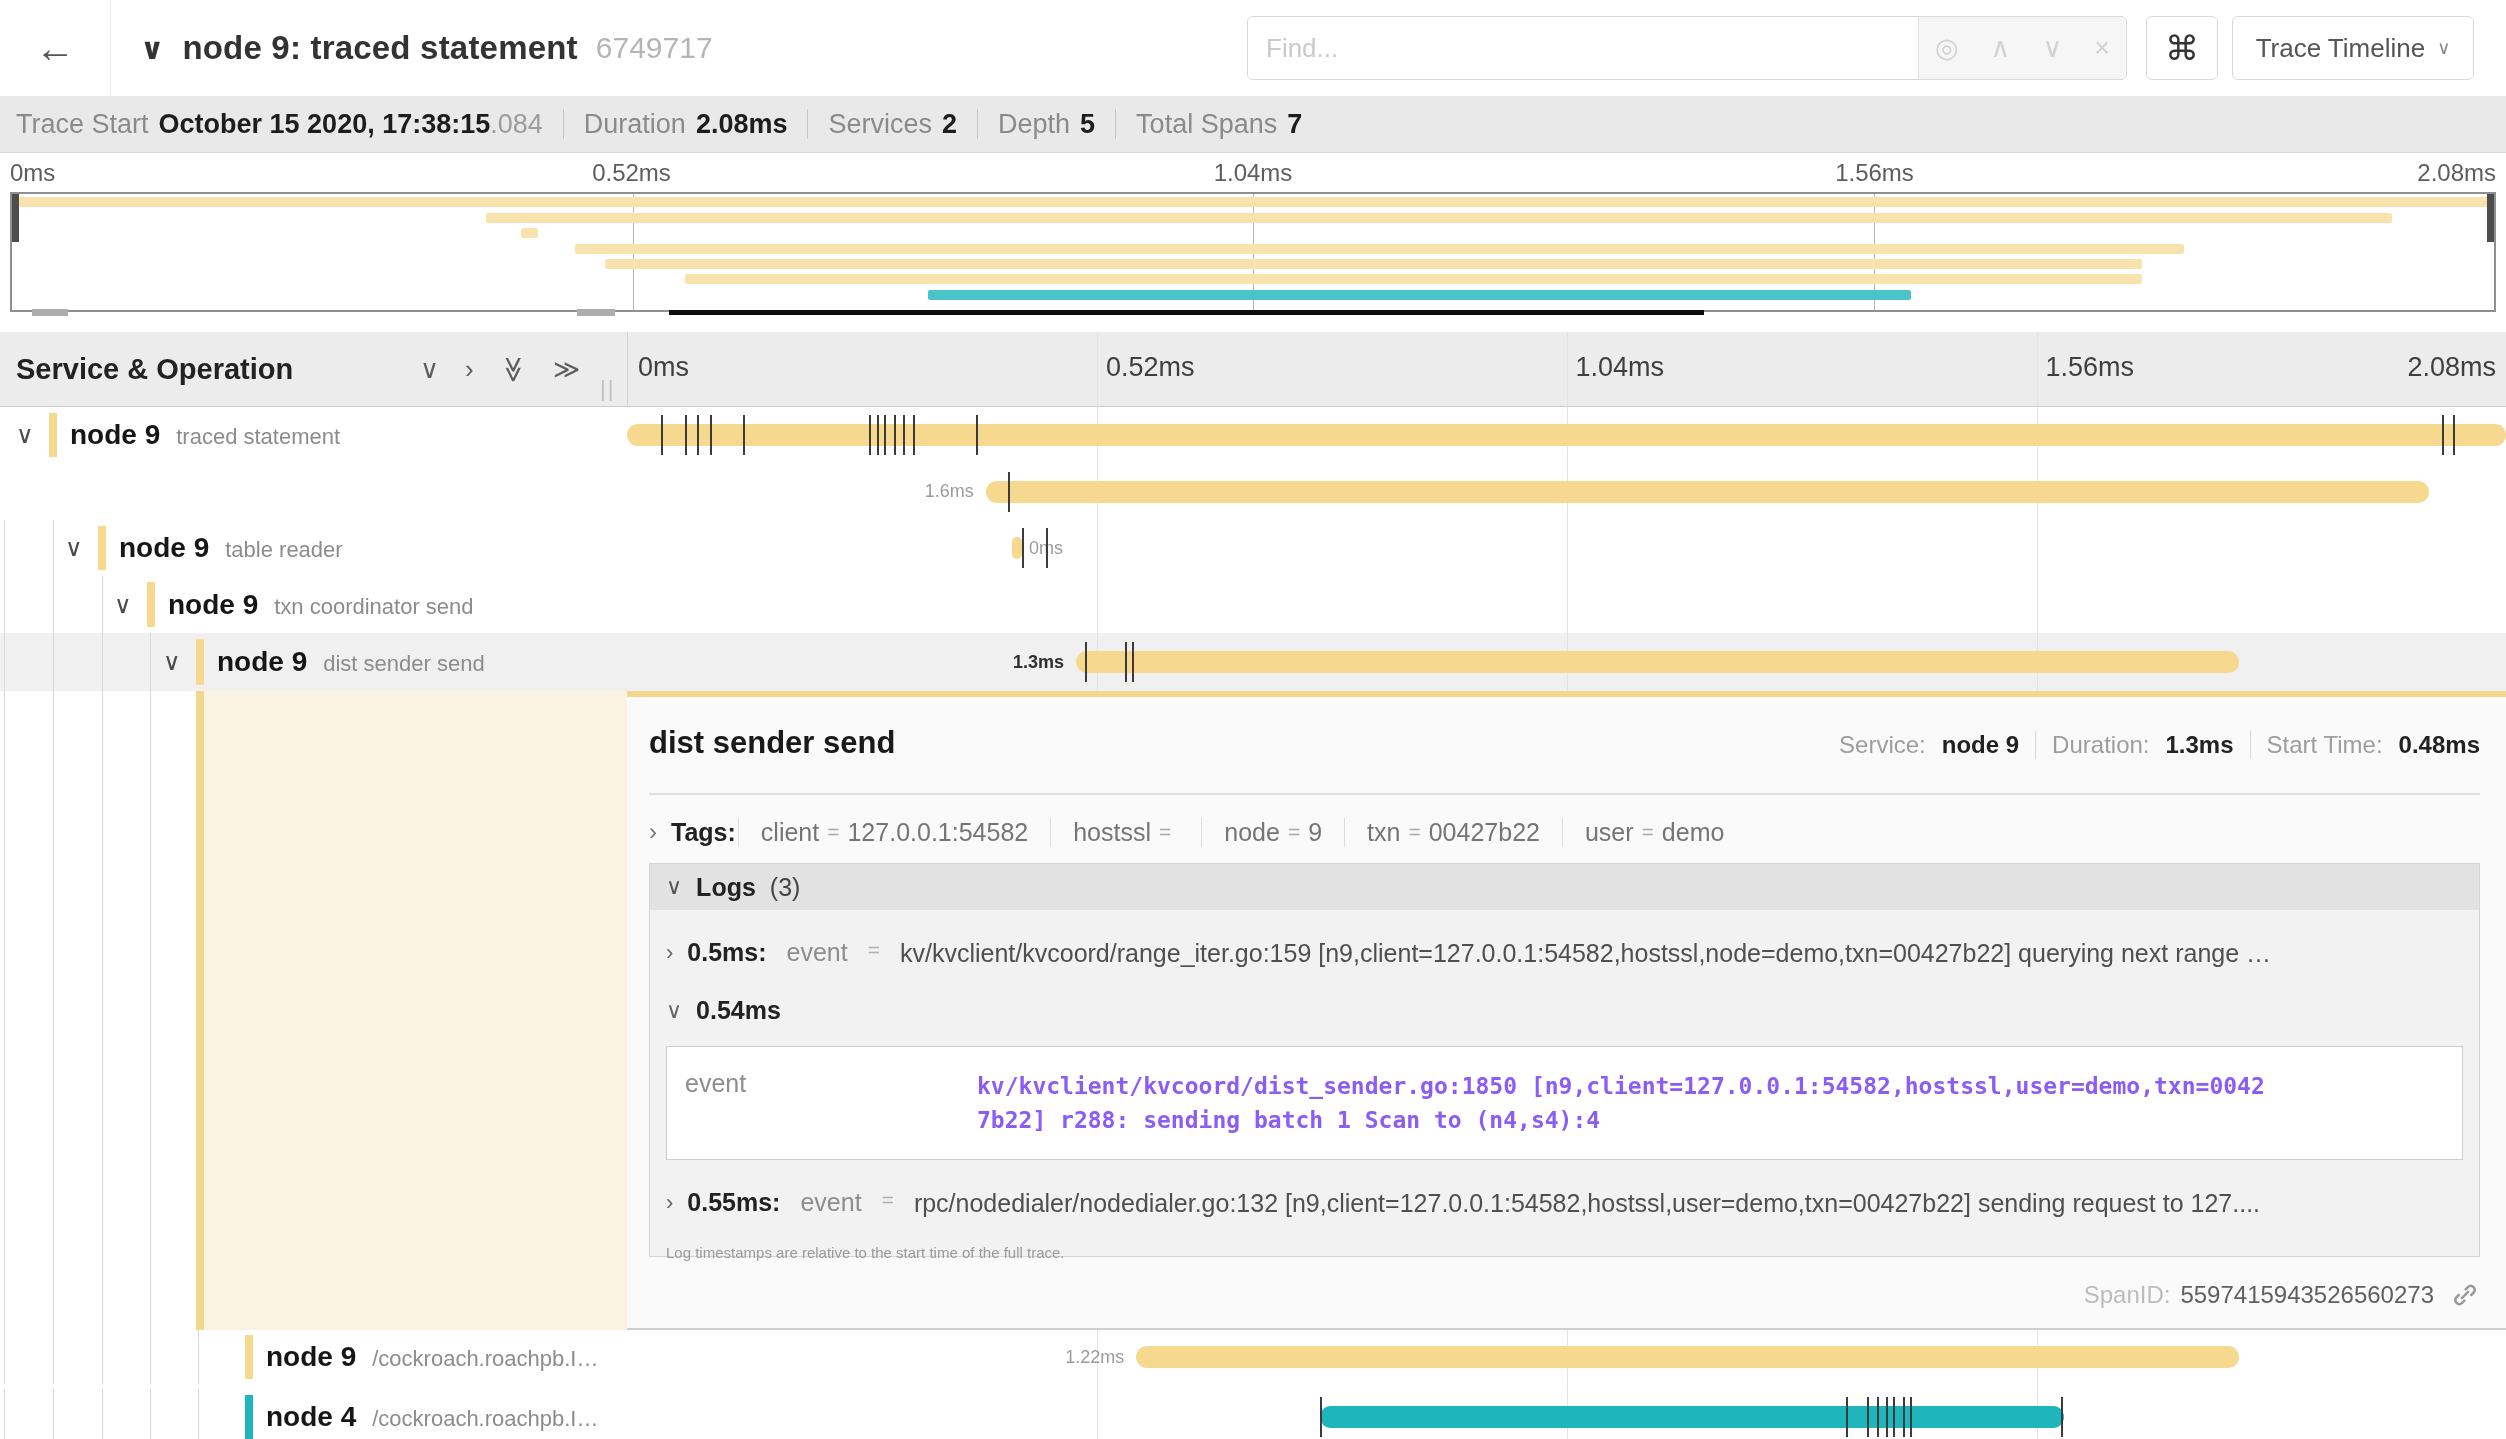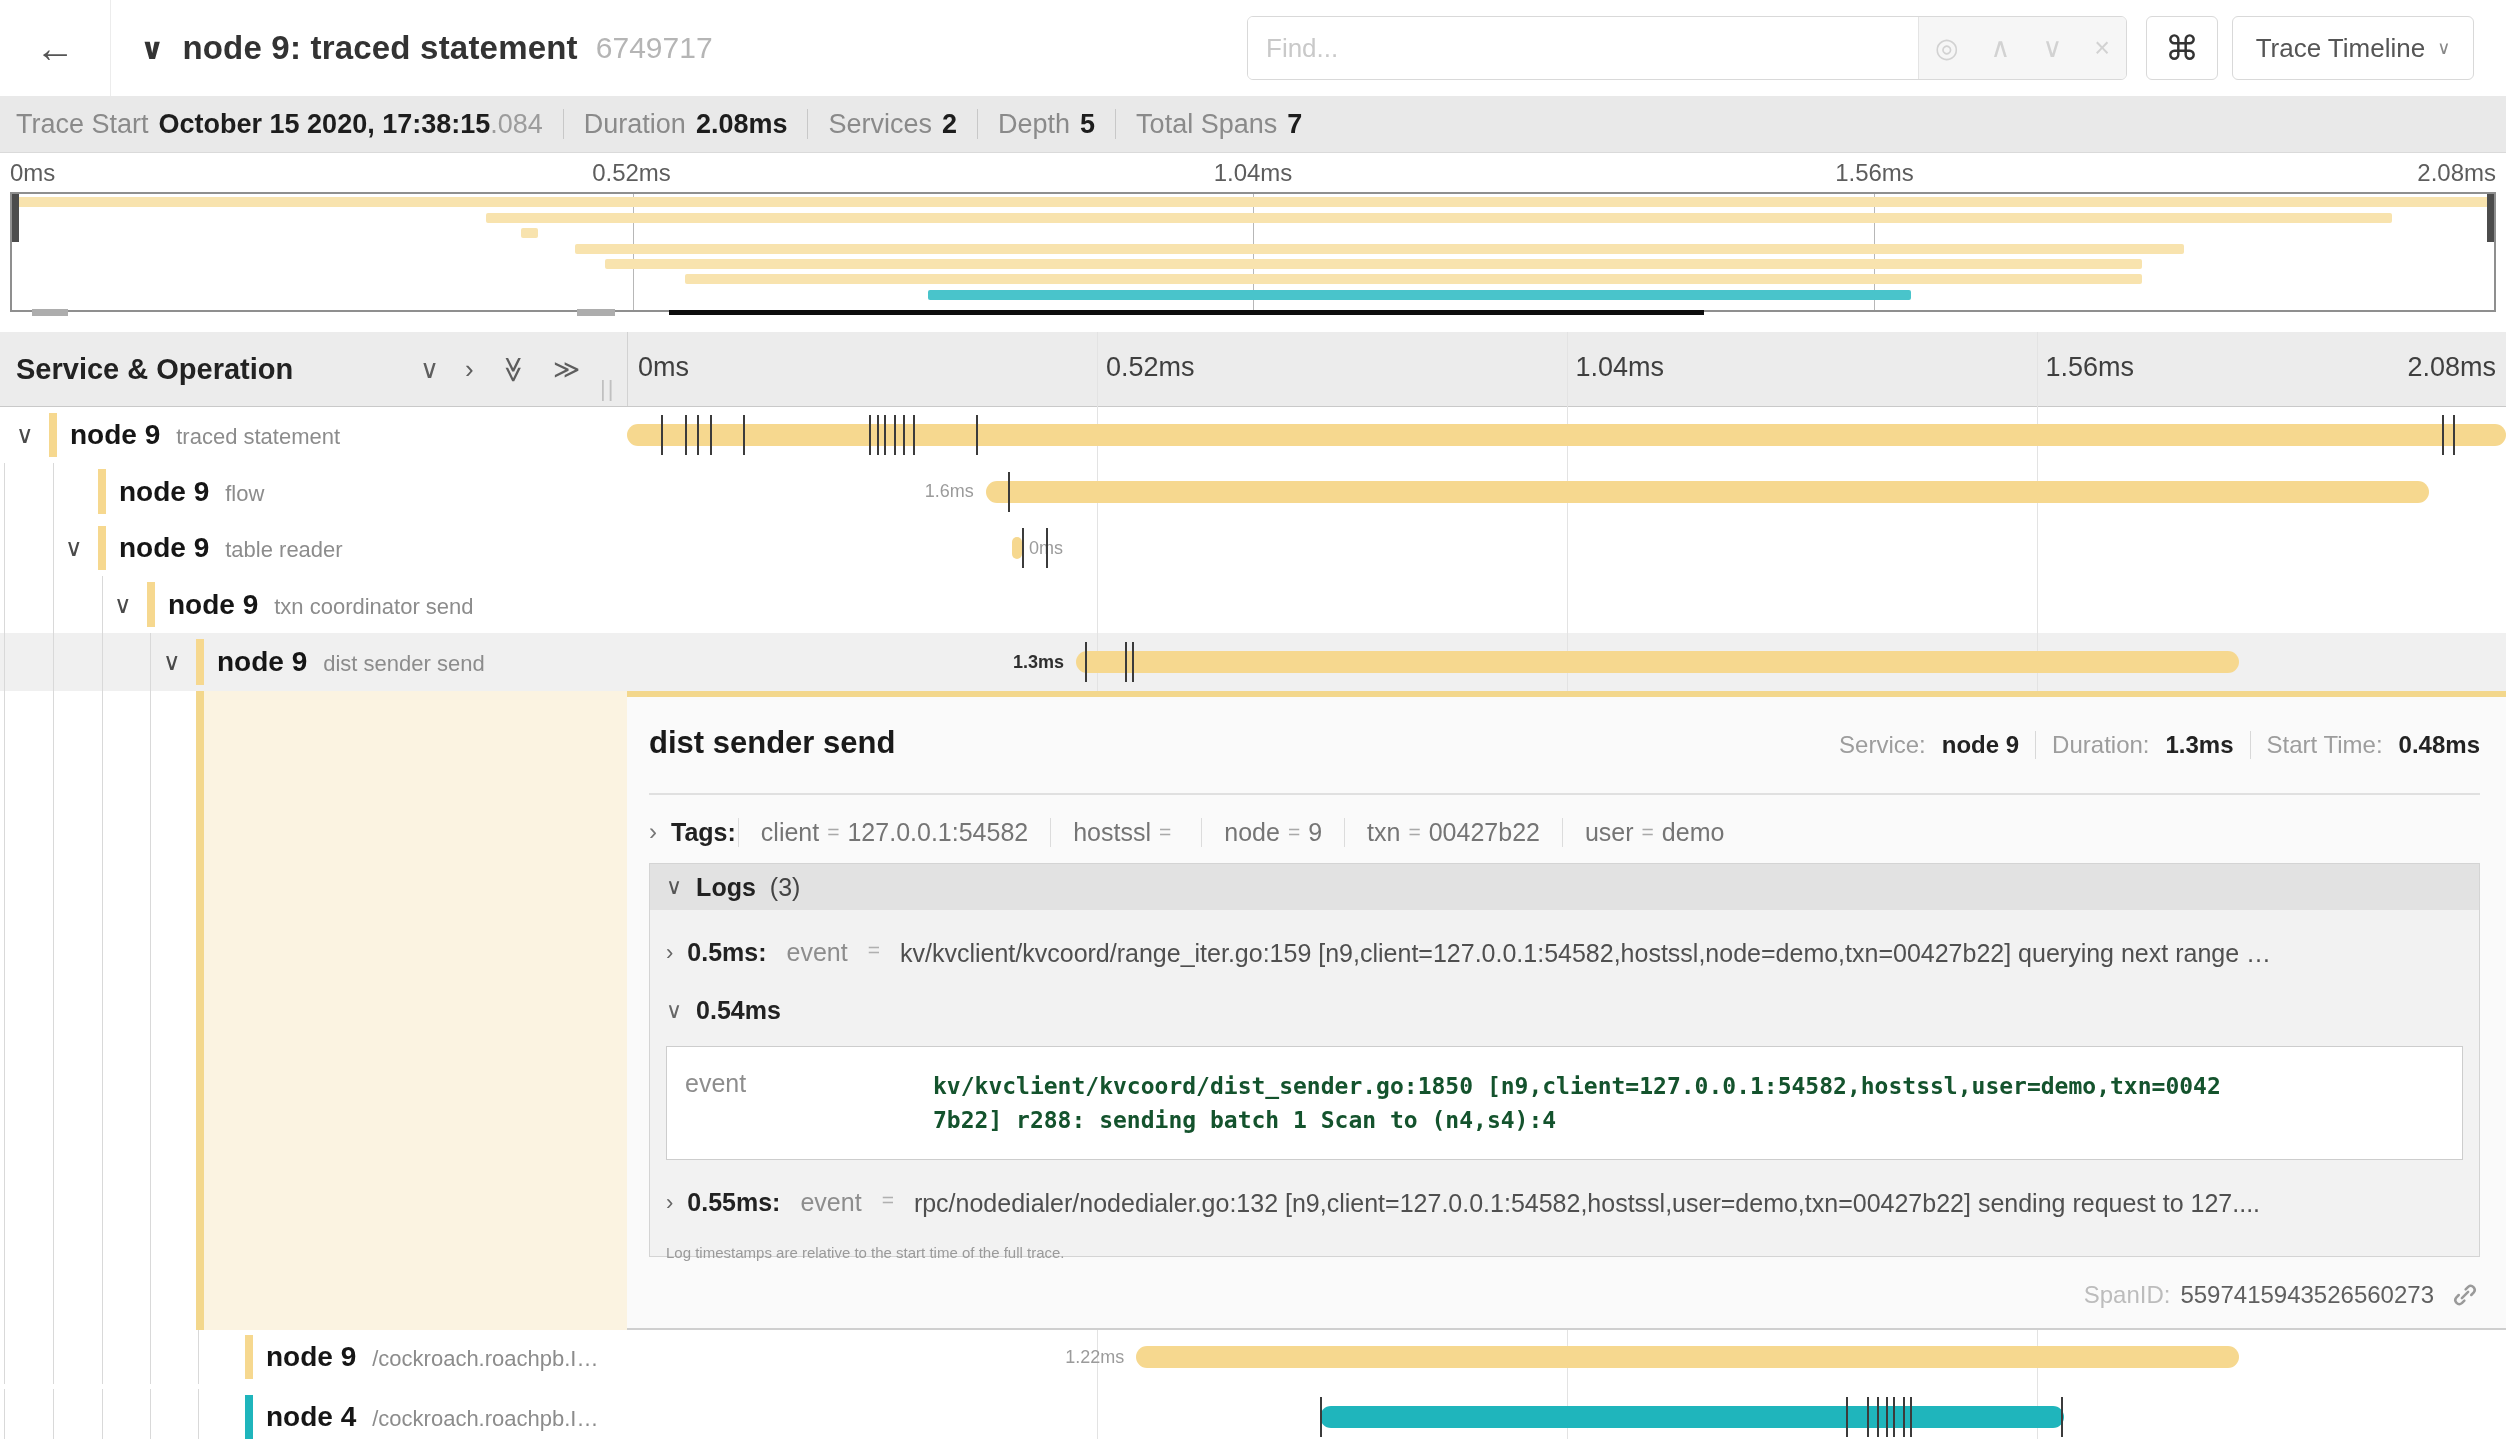--- a/index.html
+++ b/index.html
@@ -235,26 +235,20 @@
           <i class="tick" style="left: 14.2%;"></i>
           <i class="tick" style="left: 14.7%;"></i>
           <i class="tick" style="left: 15.2%;"></i>
           <i class="tick" style="left: 18.6%;"></i>
           <i class="tick" style="left: 96.6%;"></i>
           <i class="tick" style="left: 97.2%;"></i>
         </div>
     </div>
 
     <div class="row lv1" style="top:56px;height:57px">
-      <div class="namecol">
-        <i class="g" style="left:4px"></i>
-          <i class="g" style="left:53px"></i>
-        <span class="cbar" style="background: rgb(246, 216, 143);"></span>
-        <span class="svc"><b>node 9</b><span class="op">flow</span></span>
-      </div>
       <div class="timecol">
         <div class="durlabel" style="width: 19.1%;">1.6ms</div>
         <div class="bar" style="left: 19.1%; width: 76.8%; background: rgb(246, 216, 143);"></div>
       <i class="tick" style="left: 20.3%;"></i>
         </div>
     </div>
 
     <div class="row lv1" style="top:113px;height:56px">
       <div class="namecol">
         <i class="g" style="left:4px"></i>
@@ -366,21 +360,21 @@
             <span class="lkey">event</span>
               <span class="leq">=</span>
             <span class="lval">kv/kvclient/kvcoord/range_iter.go:159 [n9,client=127.0.0.1:54582,hostssl,node=demo,txn=00427b22] querying next range …</span>
           </div>
           <div class="logrow">
             <span class="rchev">∨</span>
             <span class="ltime">0.54ms</span>
           </div>
           <div id="subbox">
             <span class="skey">event</span>
-            <span class="sval" style="color: #14532d;">kv/kvclient/kvcoord/dist_sender.go:1850 [n9,client=127.0.0.1:54582,hostssl,user=demo,txn=00427b22] r288: sending batch 1 Scan to (n4,s4):4</span>
+            <span class="sval" style="color: #8b5cf6; margin-left: 44px;">kv/kvclient/kvcoord/dist_sender.go:1850 [n9,client=127.0.0.1:54582,hostssl,user=demo,txn=00427b22] r288: sending batch 1 Scan to (n4,s4):4</span>
           </div>
           <div class="logrow">
             <span class="rchev">›</span>
             <span class="ltime">0.55ms:</span>
             <span class="lkey">event</span>
               <span class="leq">=</span>
             <span class="lval">rpc/nodedialer/nodedialer.go:132 [n9,client=127.0.0.1:54582,hostssl,user=demo,txn=00427b22] sending request to 127....</span>
           </div>
           <div id="lognote">Log timestamps are relative to the start time of the full trace.</div>
         </div>

